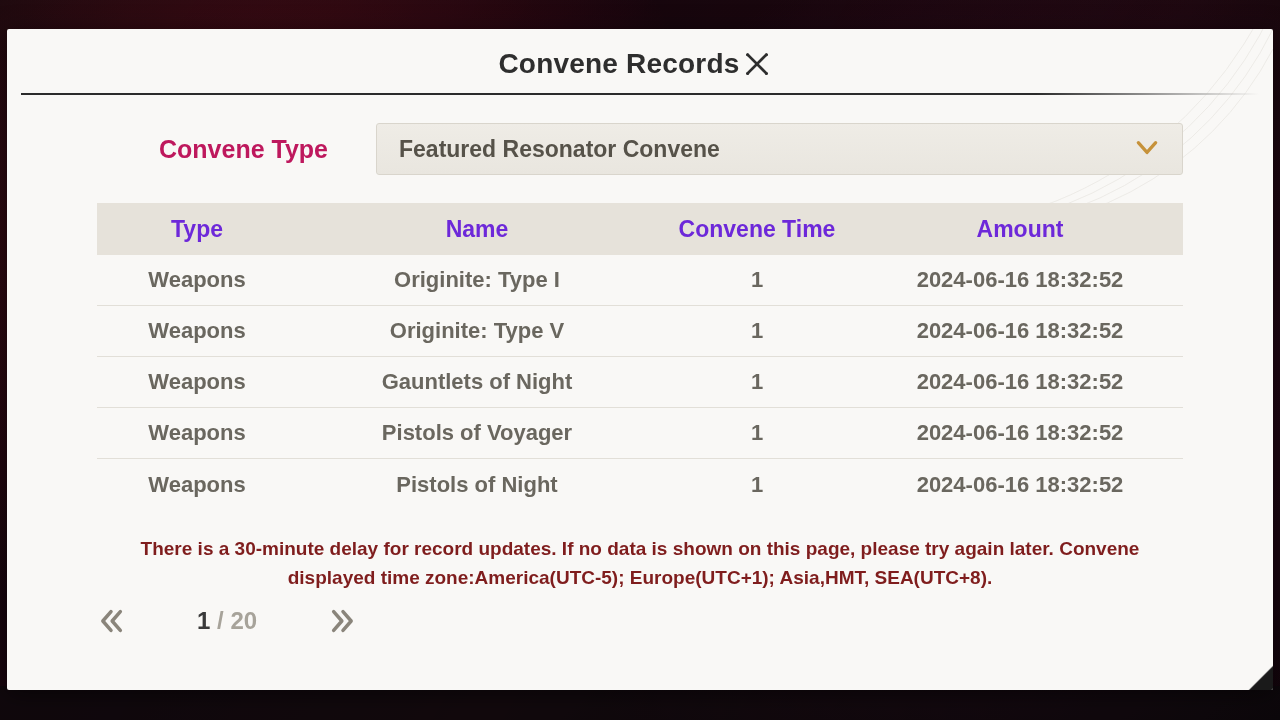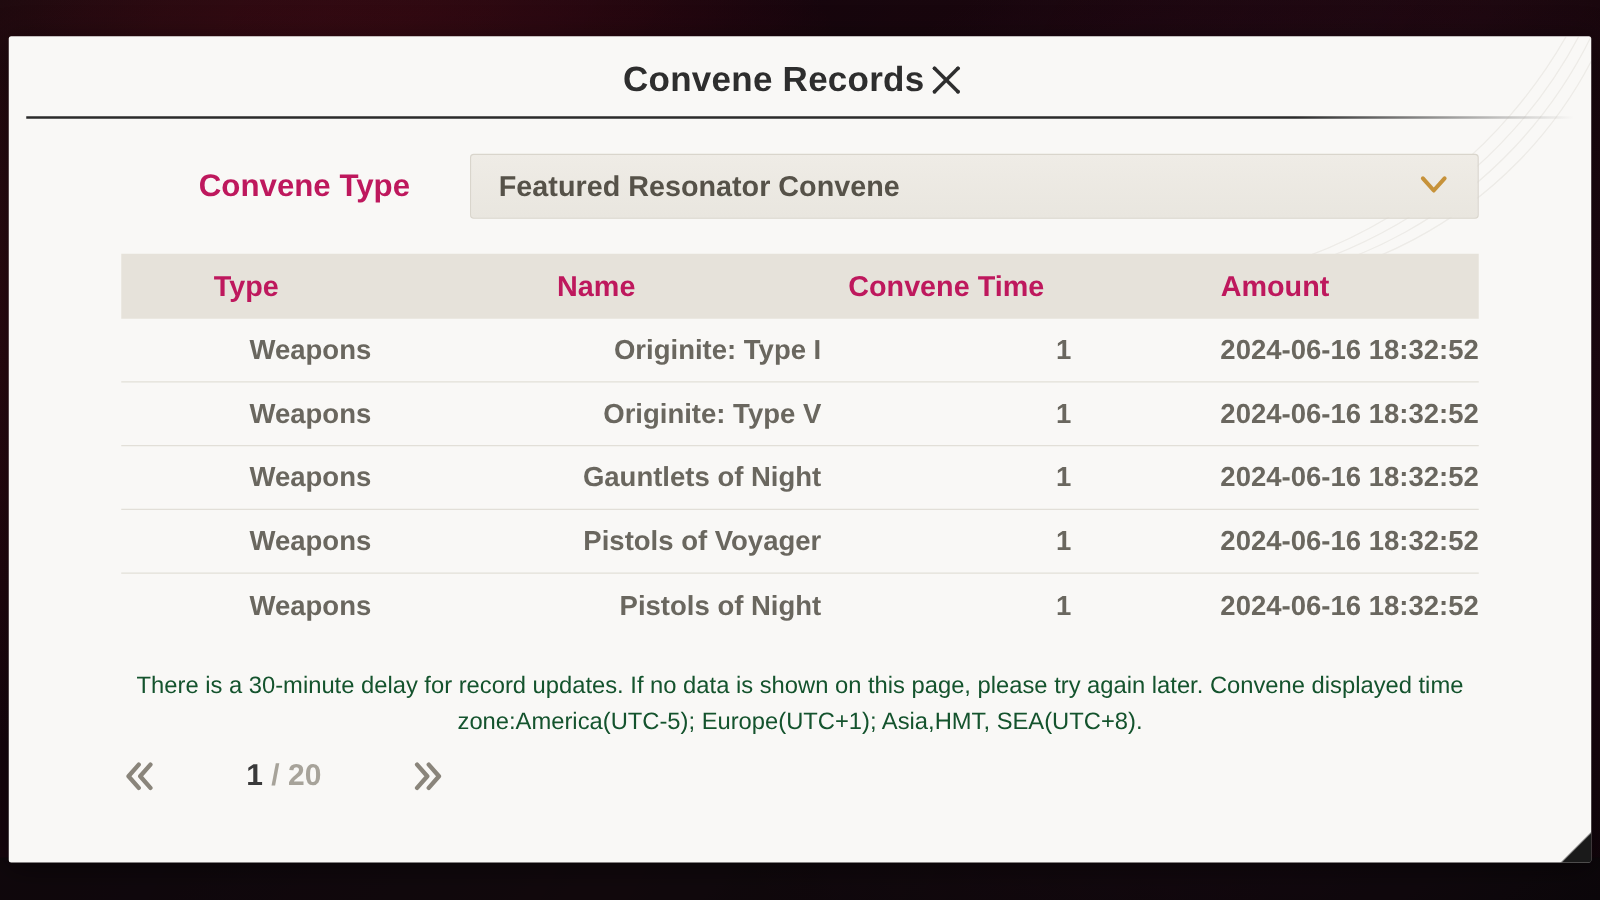--- a/index.html
+++ b/index.html
@@ -68,34 +68,34 @@
   .chev { color: #c6923a; }
   .chev svg { width: 26px; height: 26px; }
   .table { width: 100%; }
   .thead {
     display: grid;
     grid-template-columns: 200px 360px 200px 1fr;
     background: #e6e2da;
     height: 52px;
     align-items: center;
   }
-  .thead div { font-size: 23px; font-weight: 700; color: #be185d; text-align: center; }
+  .thead div { font-size: 23px; font-weight: 700; color: #6d28d9; text-align: center; }
   .trow {
     display: grid;
     grid-template-columns: 200px 360px 200px 1fr;
     height: 51px;
     align-items: center;
     border-bottom: 1px solid #e2dfd8;
   }
   .trow:last-child { border-bottom: none; }
-  .trow div { font-size: 22px; font-weight: 600; color: #6a675f; text-align: right; }
+  .trow div { font-size: 22px; font-weight: 600; color: #6a675f; text-align: center; }
   .footer-note {
     margin-top: 24px;
-    font-size: 19px; font-weight: 400;
-    color: #14532d;
+    font-size: 19px; font-weight: 700;
+    color: #7f1d1d;
     text-align: center;
     line-height: 1.55;
     padding: 0 4px;
   }
   .pager {
     margin-top: 14px;
     display: flex; align-items: center; gap: 72px;
     font-size: 24px; font-weight: 700;
   }
   .pager .nav { color: #8a857b; cursor: pointer; display:flex; }

